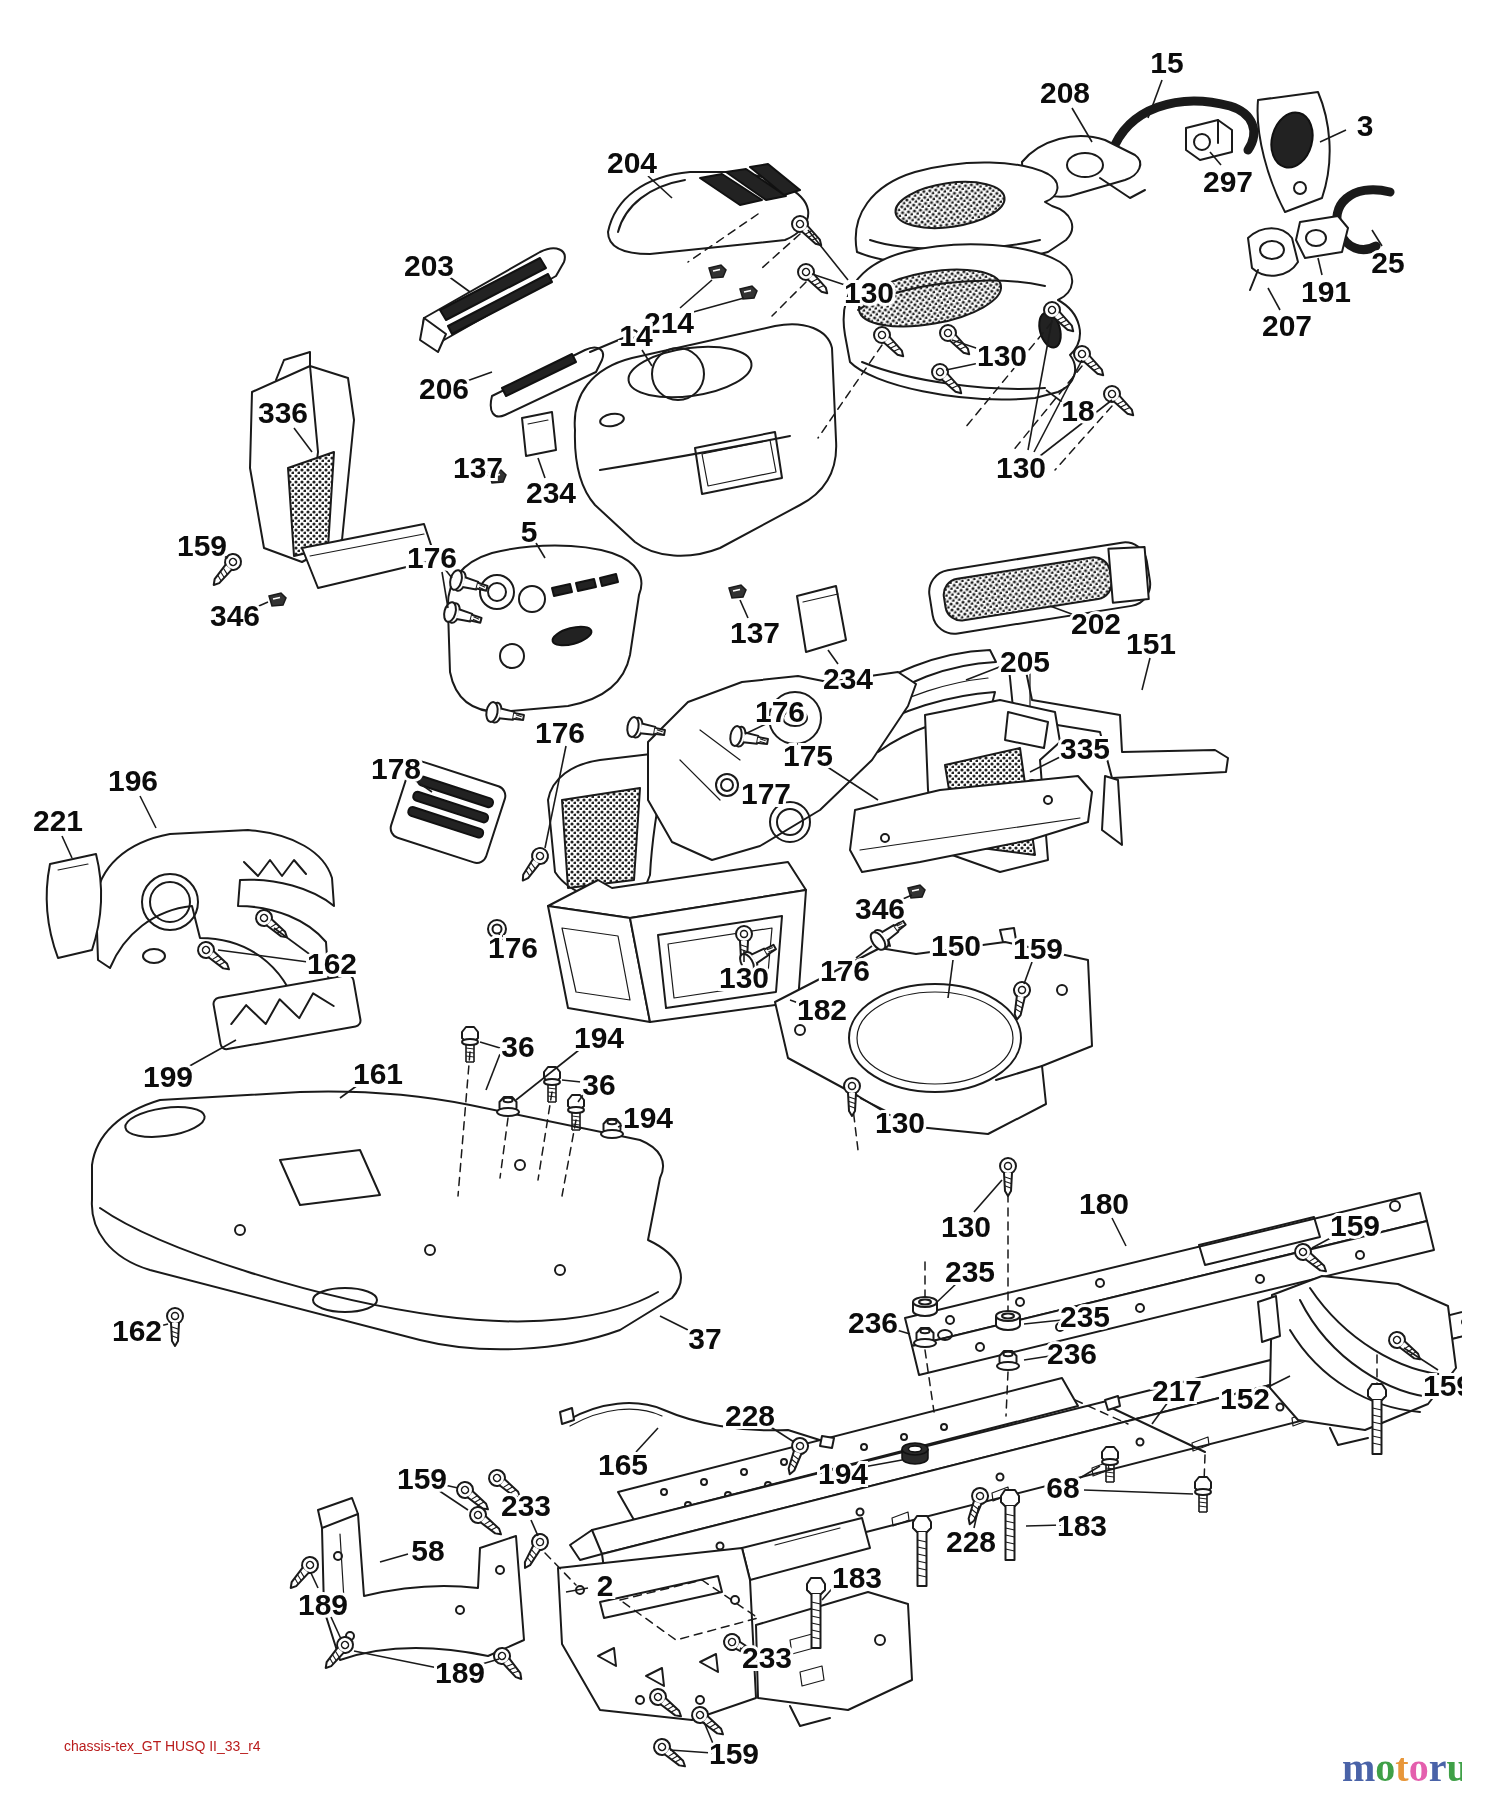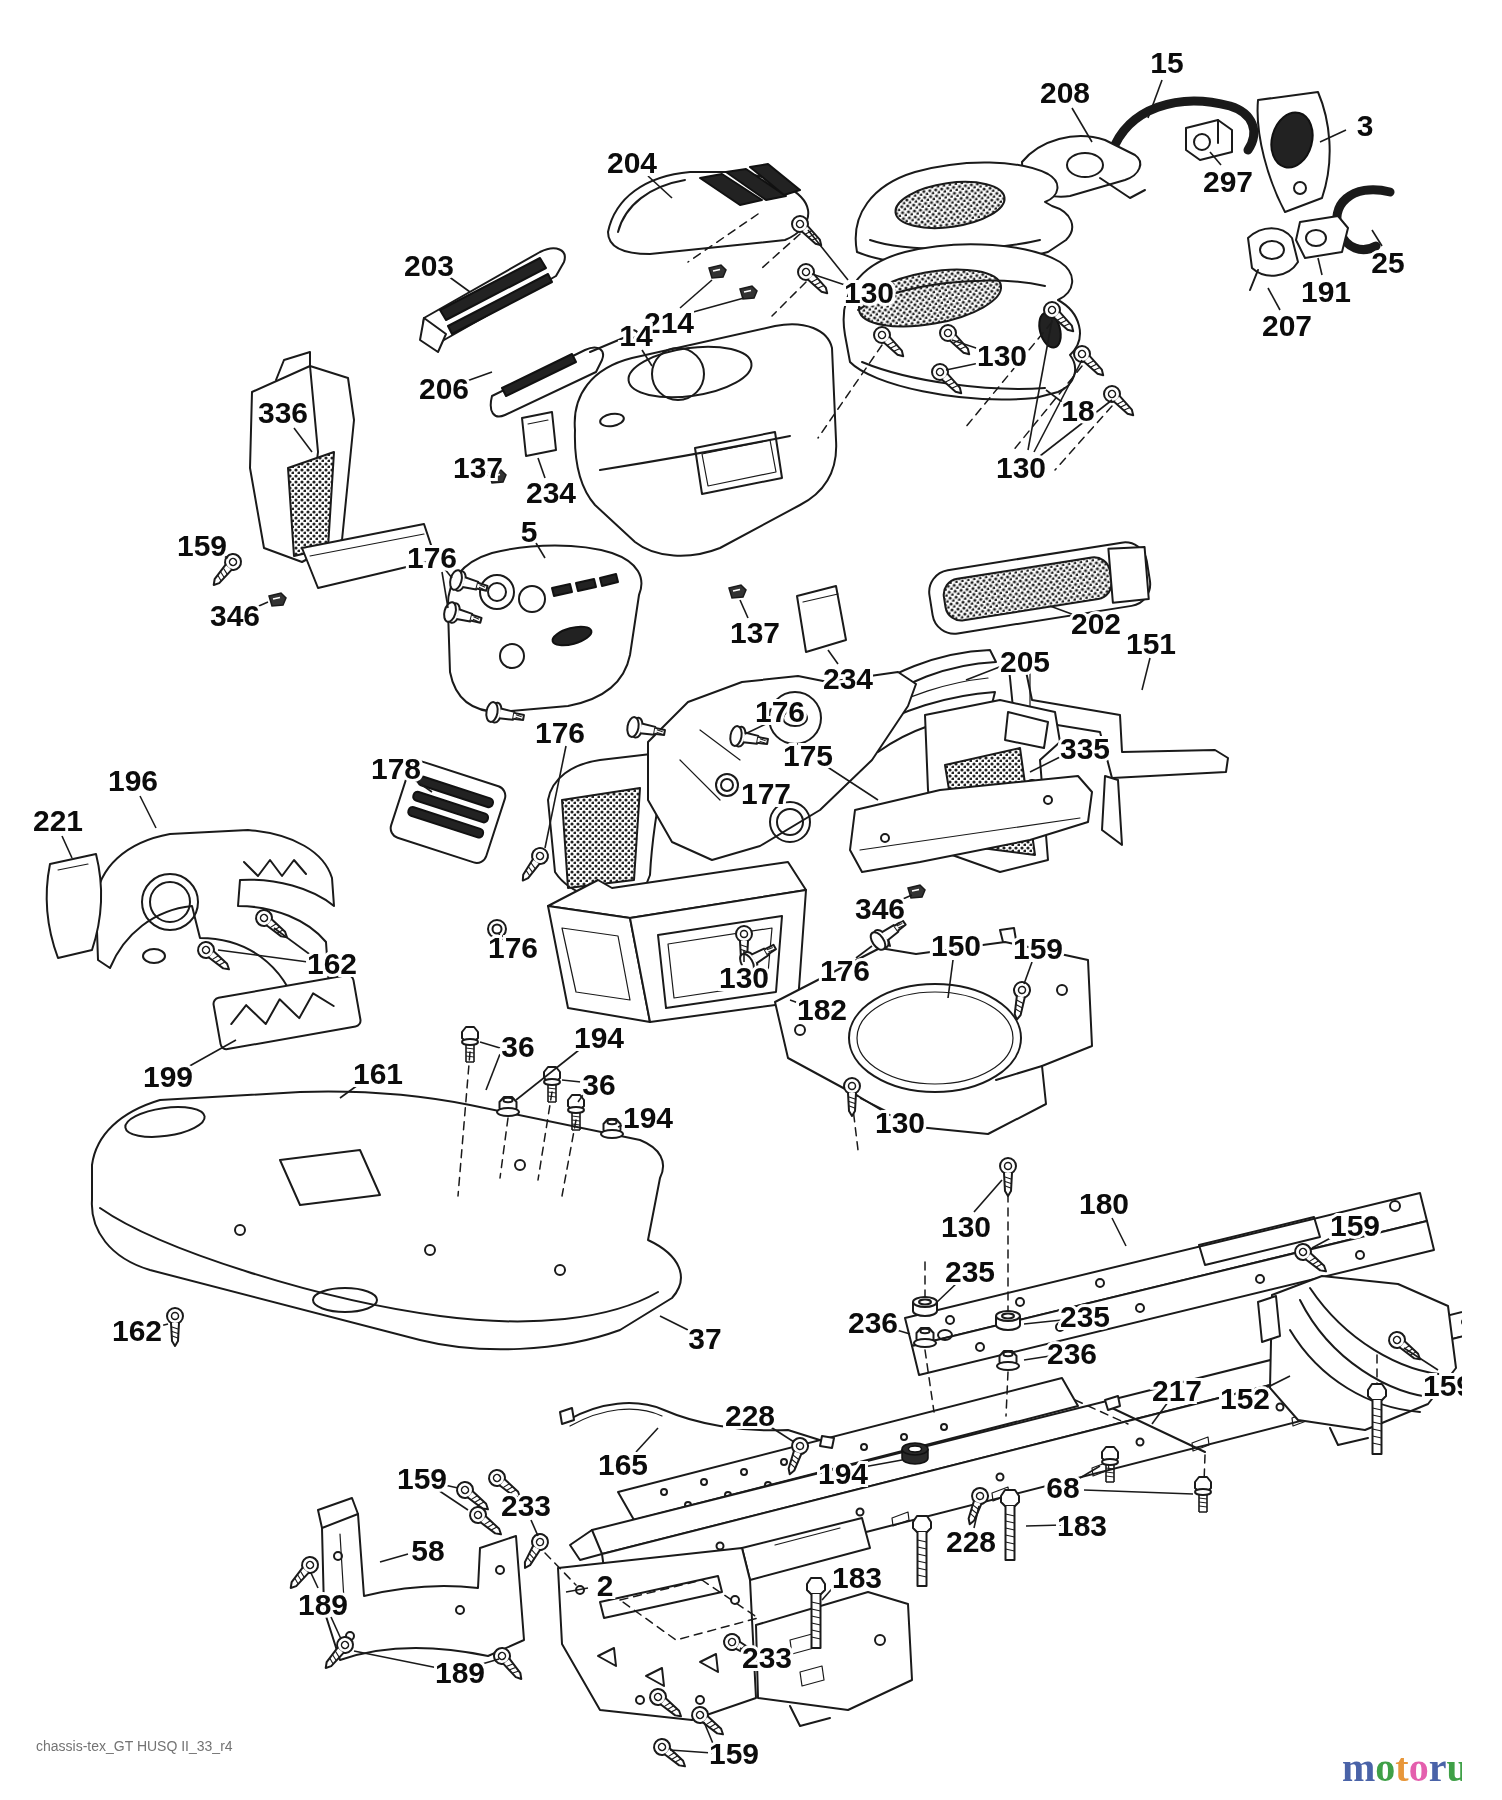--- a/index.html
+++ b/index.html
@@ -12,21 +12,21 @@
   .parts .fw{fill:#ffffff;}
   .parts .fd{fill:#222222;stroke:#111111;}
   .parts .mesh{fill:url(#mesh);}
   .parts .thin{stroke-width:1.2;}
   .parts .thick{stroke-width:9;fill:none;}
   .parts .band{stroke-width:3.5;fill:none;}
   .parts .dash{stroke-dasharray:8 6;stroke-width:1.5;fill:none;}
   .lead{stroke:#1a1a1a;stroke-width:1.6;}
   .callout{font:bold 30px "Liberation Sans",sans-serif;fill:#0c0c0c;text-anchor:middle;
            dominant-baseline:central;paint-order:stroke;stroke:#ffffff;stroke-width:6;}
-  .doc-code{position:absolute;left:36px;top:1738px;font:14px "Liberation Sans",sans-serif;color:#737373;}
+  .doc-code{position:absolute;left:64px;top:1738px;font:14px "Liberation Sans",sans-serif;color:#b91c1c;}
   .logo{position:absolute;left:1342px;top:1744px;font-family:"Liberation Serif",serif;white-space:nowrap;}
   .logo-word span{font-size:40px;font-weight:700;}
   .logo-tld{font-size:19px;font-weight:700;}
 </style>
 </head>
 <body>
 
 <div class="stage">
 <svg width="1502" height="1800" viewBox="0 0 1502 1800">
   <defs>

